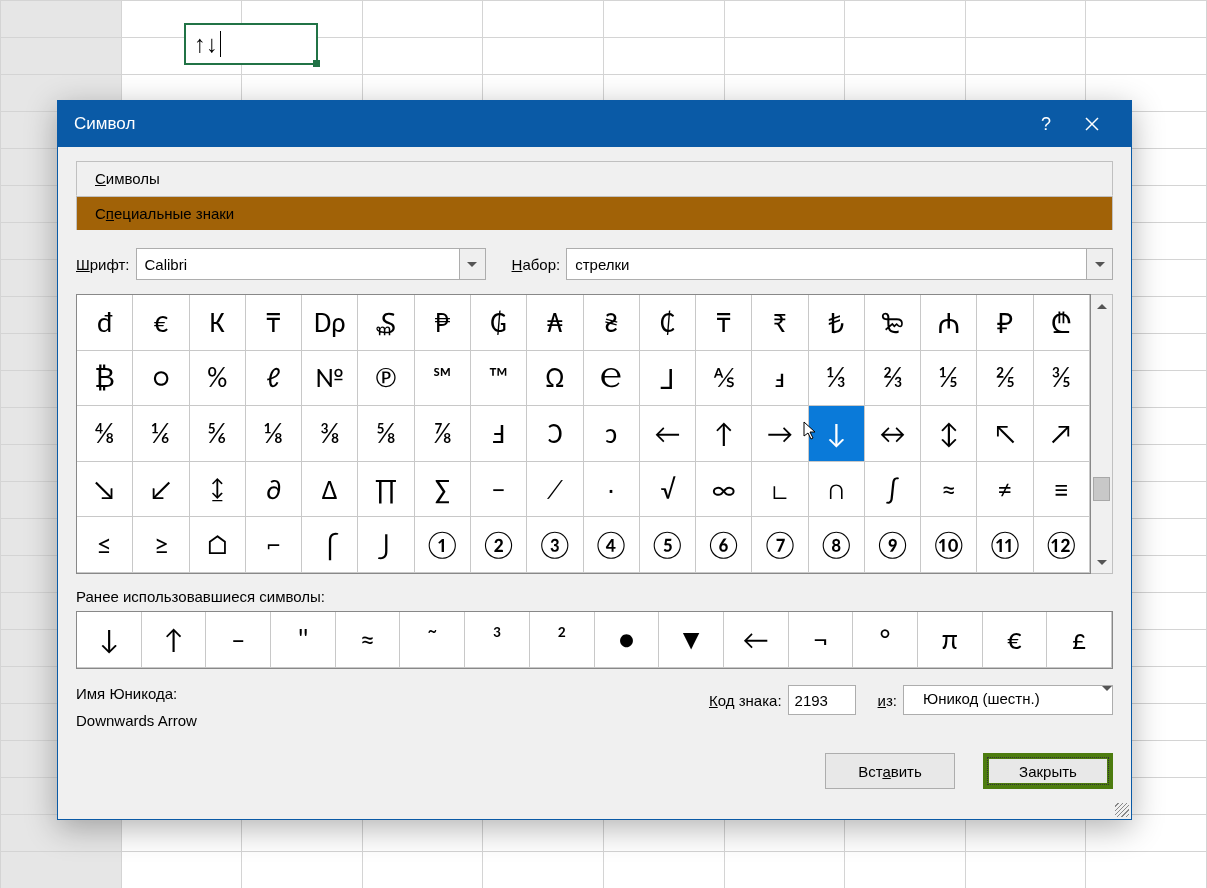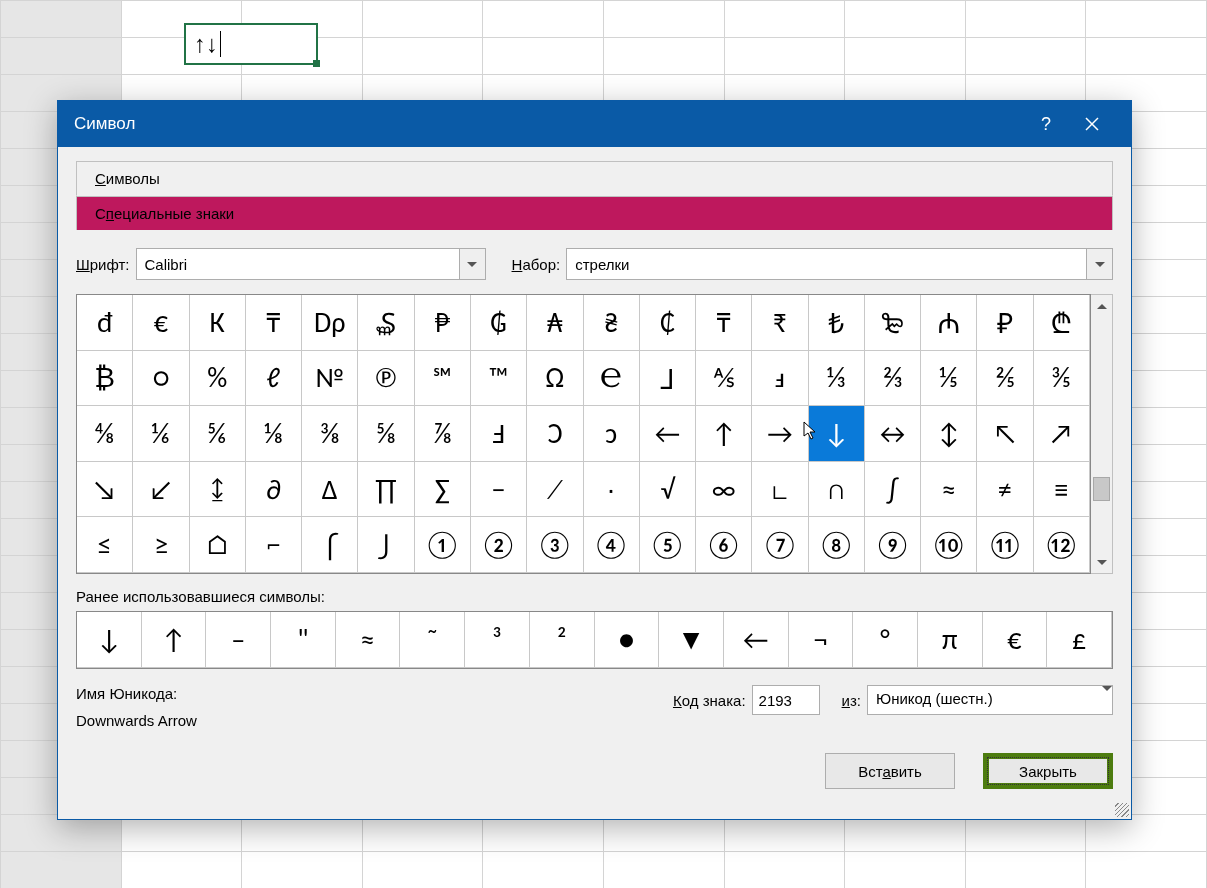--- a/index.html
+++ b/index.html
@@ -18,21 +18,21 @@
   .dialog { position: absolute; left: 57px; top: 100px; width: 1075px; height: 720px; background: #f0f0f0; box-shadow: 0 8px 30px rgba(0,0,0,0.3); border: 1px solid #0a5aa6; display: flex; flex-direction: column; }
   .titlebar { background: #0a5aa6; color: #fff; height: 46px; display: flex; align-items: center; padding: 0 16px; }
   .titlebar .title { flex: 1; font-size: 17px; }
   .titlebar .tb-btn { width: 46px; height: 46px; display: flex; align-items: center; justify-content: center; cursor: pointer; }
   .tb-help { font-size: 18px; }
   .tb-close svg { width: 14px; height: 14px; stroke: #fff; stroke-width: 1.5; }
   
   .body { flex: 1; padding: 0 18px 14px 18px; background: #f0f0f0; display: flex; flex-direction: column; position: relative; }
   
   .tabs { display: flex; margin-top: 14px; flex-direction: column; }
-  .tab { padding: 8px 18px; border: 1px solid #c0c0c0; background: #be185d; font-size: 15px; cursor: pointer; border-bottom: none; position: relative; }
+  .tab { padding: 8px 18px; border: 1px solid #c0c0c0; background: #a16207; font-size: 15px; cursor: pointer; border-bottom: none; position: relative; }
   .tab.active { background: #f0f0f0; border-bottom: 1px solid #f0f0f0; z-index: 2; }
   .tab .ul { text-decoration: underline; }
   .tab-content { border-top: 1px solid #c0c0c0; margin-top: -1px; padding-top: 18px; flex: 1; display: flex; flex-direction: column; }
   
   .row { display: flex; align-items: center; gap: 6px; margin-bottom: 14px; }
   .lbl { font-size: 15px; }
   .lbl .ul { text-decoration: underline; }
   .combo { flex: 1; display: flex; height: 32px; border: 1px solid #adadad; background: #fff; }
   .combo input { flex: 1; border: none; padding: 0 8px; font-size: 15px; font-family: inherit; outline: none; background: transparent; }
   .combo .dd { width: 26px; background: #efefef; border-left: 1px solid #adadad; display: flex; align-items: center; justify-content: center; cursor: pointer; }
@@ -51,21 +51,21 @@
   .recent-label { font-size: 15px; margin-bottom: 6px; }
   .recent-grid { display: grid; grid-template-columns: repeat(16, 1fr); height: 58px; border: 1px solid #888; background: #fff; margin-bottom: 16px; }
   .recent-grid .sym { font-size: 28px; }
   
   .bottom-row { display: flex; align-items: flex-start; gap: 20px; }
   .uni-name { flex: 1; }
   .uni-name .lbl2 { font-size: 15px; margin-bottom: 10px; }
   .uni-name .val { font-size: 15px; }
   .code-area { display: flex; align-items: center; gap: 6px; }
   .code-input { width: 68px; height: 30px; border: 1px solid #adadad; padding: 0 6px; font-size: 15px; background: #fff; }
-  .from-combo { display: flex; height: 30px; border: 1px solid #adadad; background: #fff; width: 246px; }
+  .from-combo { display: flex; height: 30px; border: 1px solid #adadad; background: #fff; width: 210px; padding-left: 11px; }
   .from-combo span { flex: 1; padding: 4px 8px; font-size: 15px; }
   
   .actions { display: flex; justify-content: flex-end; gap: 28px; margin-top: 24px; }
   .btn { min-width: 130px; height: 36px; border: 1px solid #adadad; background: #e8e8e8; font-size: 15px; cursor: pointer; font-family: inherit; }
   .btn .ul { text-decoration: underline; }
   .btn.focus { border: 6px solid #4d7c0f; outline: 1px dotted #333; outline-offset: -5px; }
   
   .resize-grip { position: absolute; right: 0; bottom: 0; width: 18px; height: 18px; }
   .resize-grip::before { content: ""; position: absolute; right: 2px; bottom: 2px; width: 14px; height: 14px; background: repeating-linear-gradient(135deg, transparent 0 2px, #888 2px 3px); }
   

